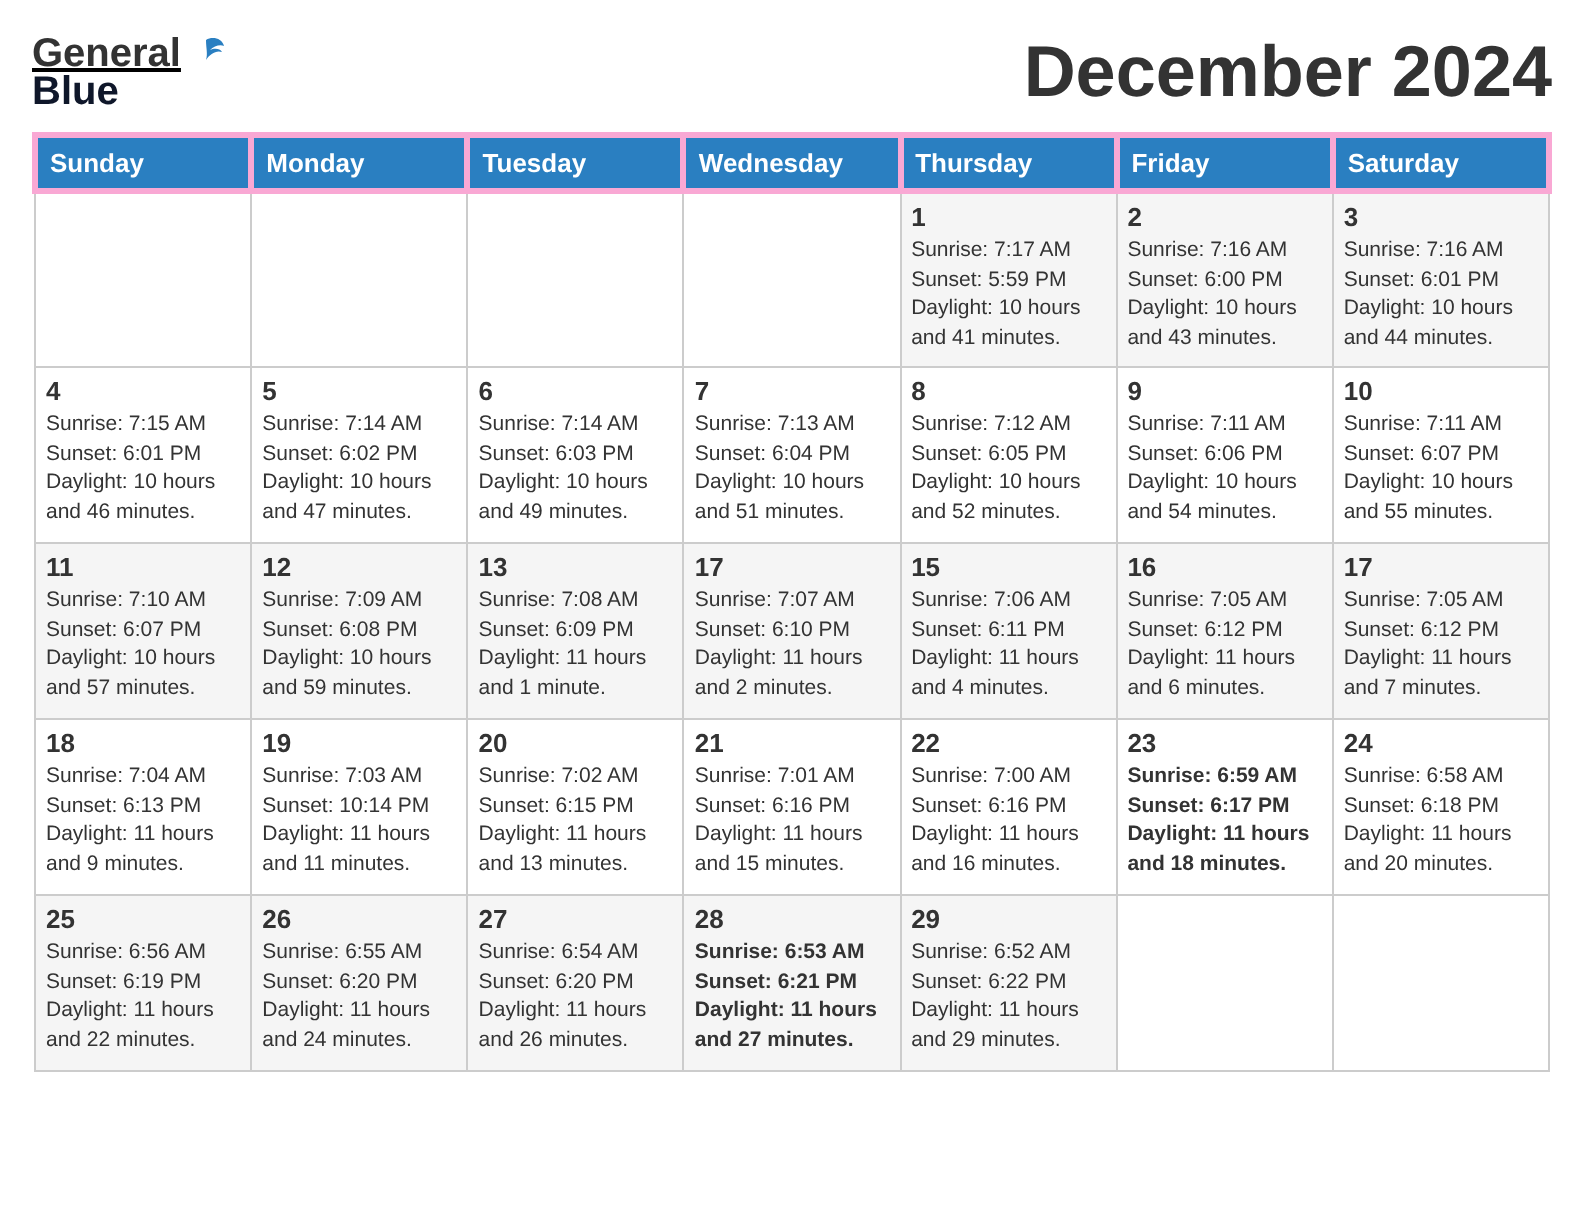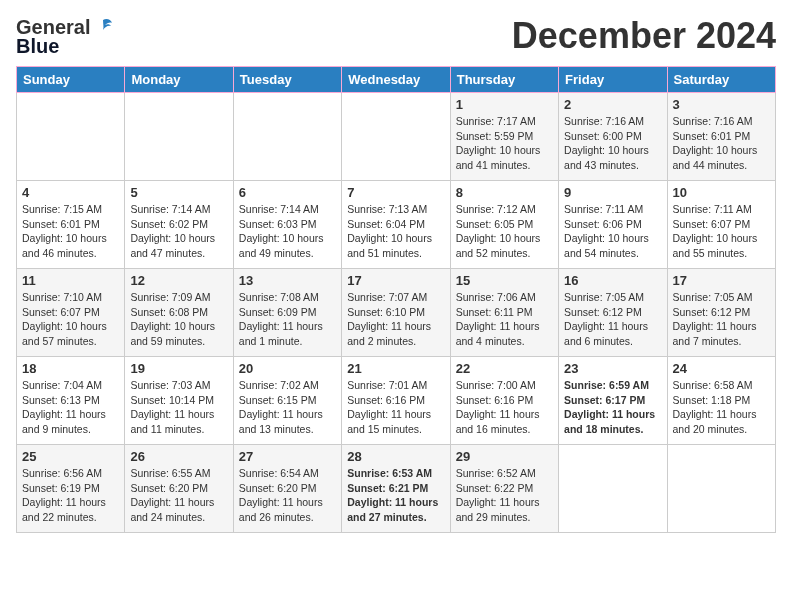--- a/index.html
+++ b/index.html
@@ -39,21 +39,21 @@
       width: 100%;
       border-collapse: collapse;
       table-layout: fixed;
     }
     .calendar-table th {
       background: #2a7fc1;
       color: #fff;
       text-align: left;
       padding: 5px 6px;
       font-size: 13px;
-      border: 1px solid #f9a8d4;
+      border: 3px solid #f9a8d4;
     }
     .calendar-table td {
       vertical-align: top;
       border: 1px solid #ccc;
       padding: 4px 5px;
       height: 88px;
       font-size: 11px;
       color: #333;
       background: #fff;
     }
@@ -76,21 +76,21 @@
     }
     .empty-cell {
       background: #fff !important;
     }
   </style>
 </head>
 <body>
 
 <div class="header-section">
   <div class="logo">
-    <div style="display:flex;align-items:flex-start;">
+    <div style="display:flex;align-items:flex-start;text-decoration:underline;">
       <span style="font-size:20px;font-weight:bold;color:#333;">General</span>
       <svg width="22" height="22" viewBox="0 0 22 22" style="margin-left:2px;">
         <path d="M11 4 C14 2, 19 3, 20 7 C18 6, 15 7, 13 9 C15 8, 18 8, 19 10 C16 9, 13 11, 11 14 C12 11, 11 8, 11 4Z" fill="#2a7fc1"></path>
       </svg>
     </div>
     <div style="font-size:20px;font-weight:bold;color:#0f172a;margin-top:-4px;">Blue</div>
   </div>
   <div class="title-section">
     <div class="month-title">December 2024</div>
   </div>
@@ -277,21 +277,21 @@
         <td>
           <span class="day-number">23</span>
           <div class="cell-info" style="white-space: pre-line; font-weight: bold;">Sunrise: 6:59 AM
 Sunset: 6:17 PM
 Daylight: 11 hours
 and 18 minutes.</div>
         </td>
         <td>
           <span class="day-number">24</span>
           <div class="cell-info" style="white-space: pre-line;">Sunrise: 6:58 AM
-Sunset: 1:18 PM
+Sunset: 6:18 PM
 Daylight: 11 hours
 and 20 minutes.</div>
         </td>
       </tr>
       <tr>
         <td>
           <span class="day-number">25</span>
           <div class="cell-info" style="white-space: pre-line;">Sunrise: 6:56 AM
 Sunset: 6:19 PM
 Daylight: 11 hours

